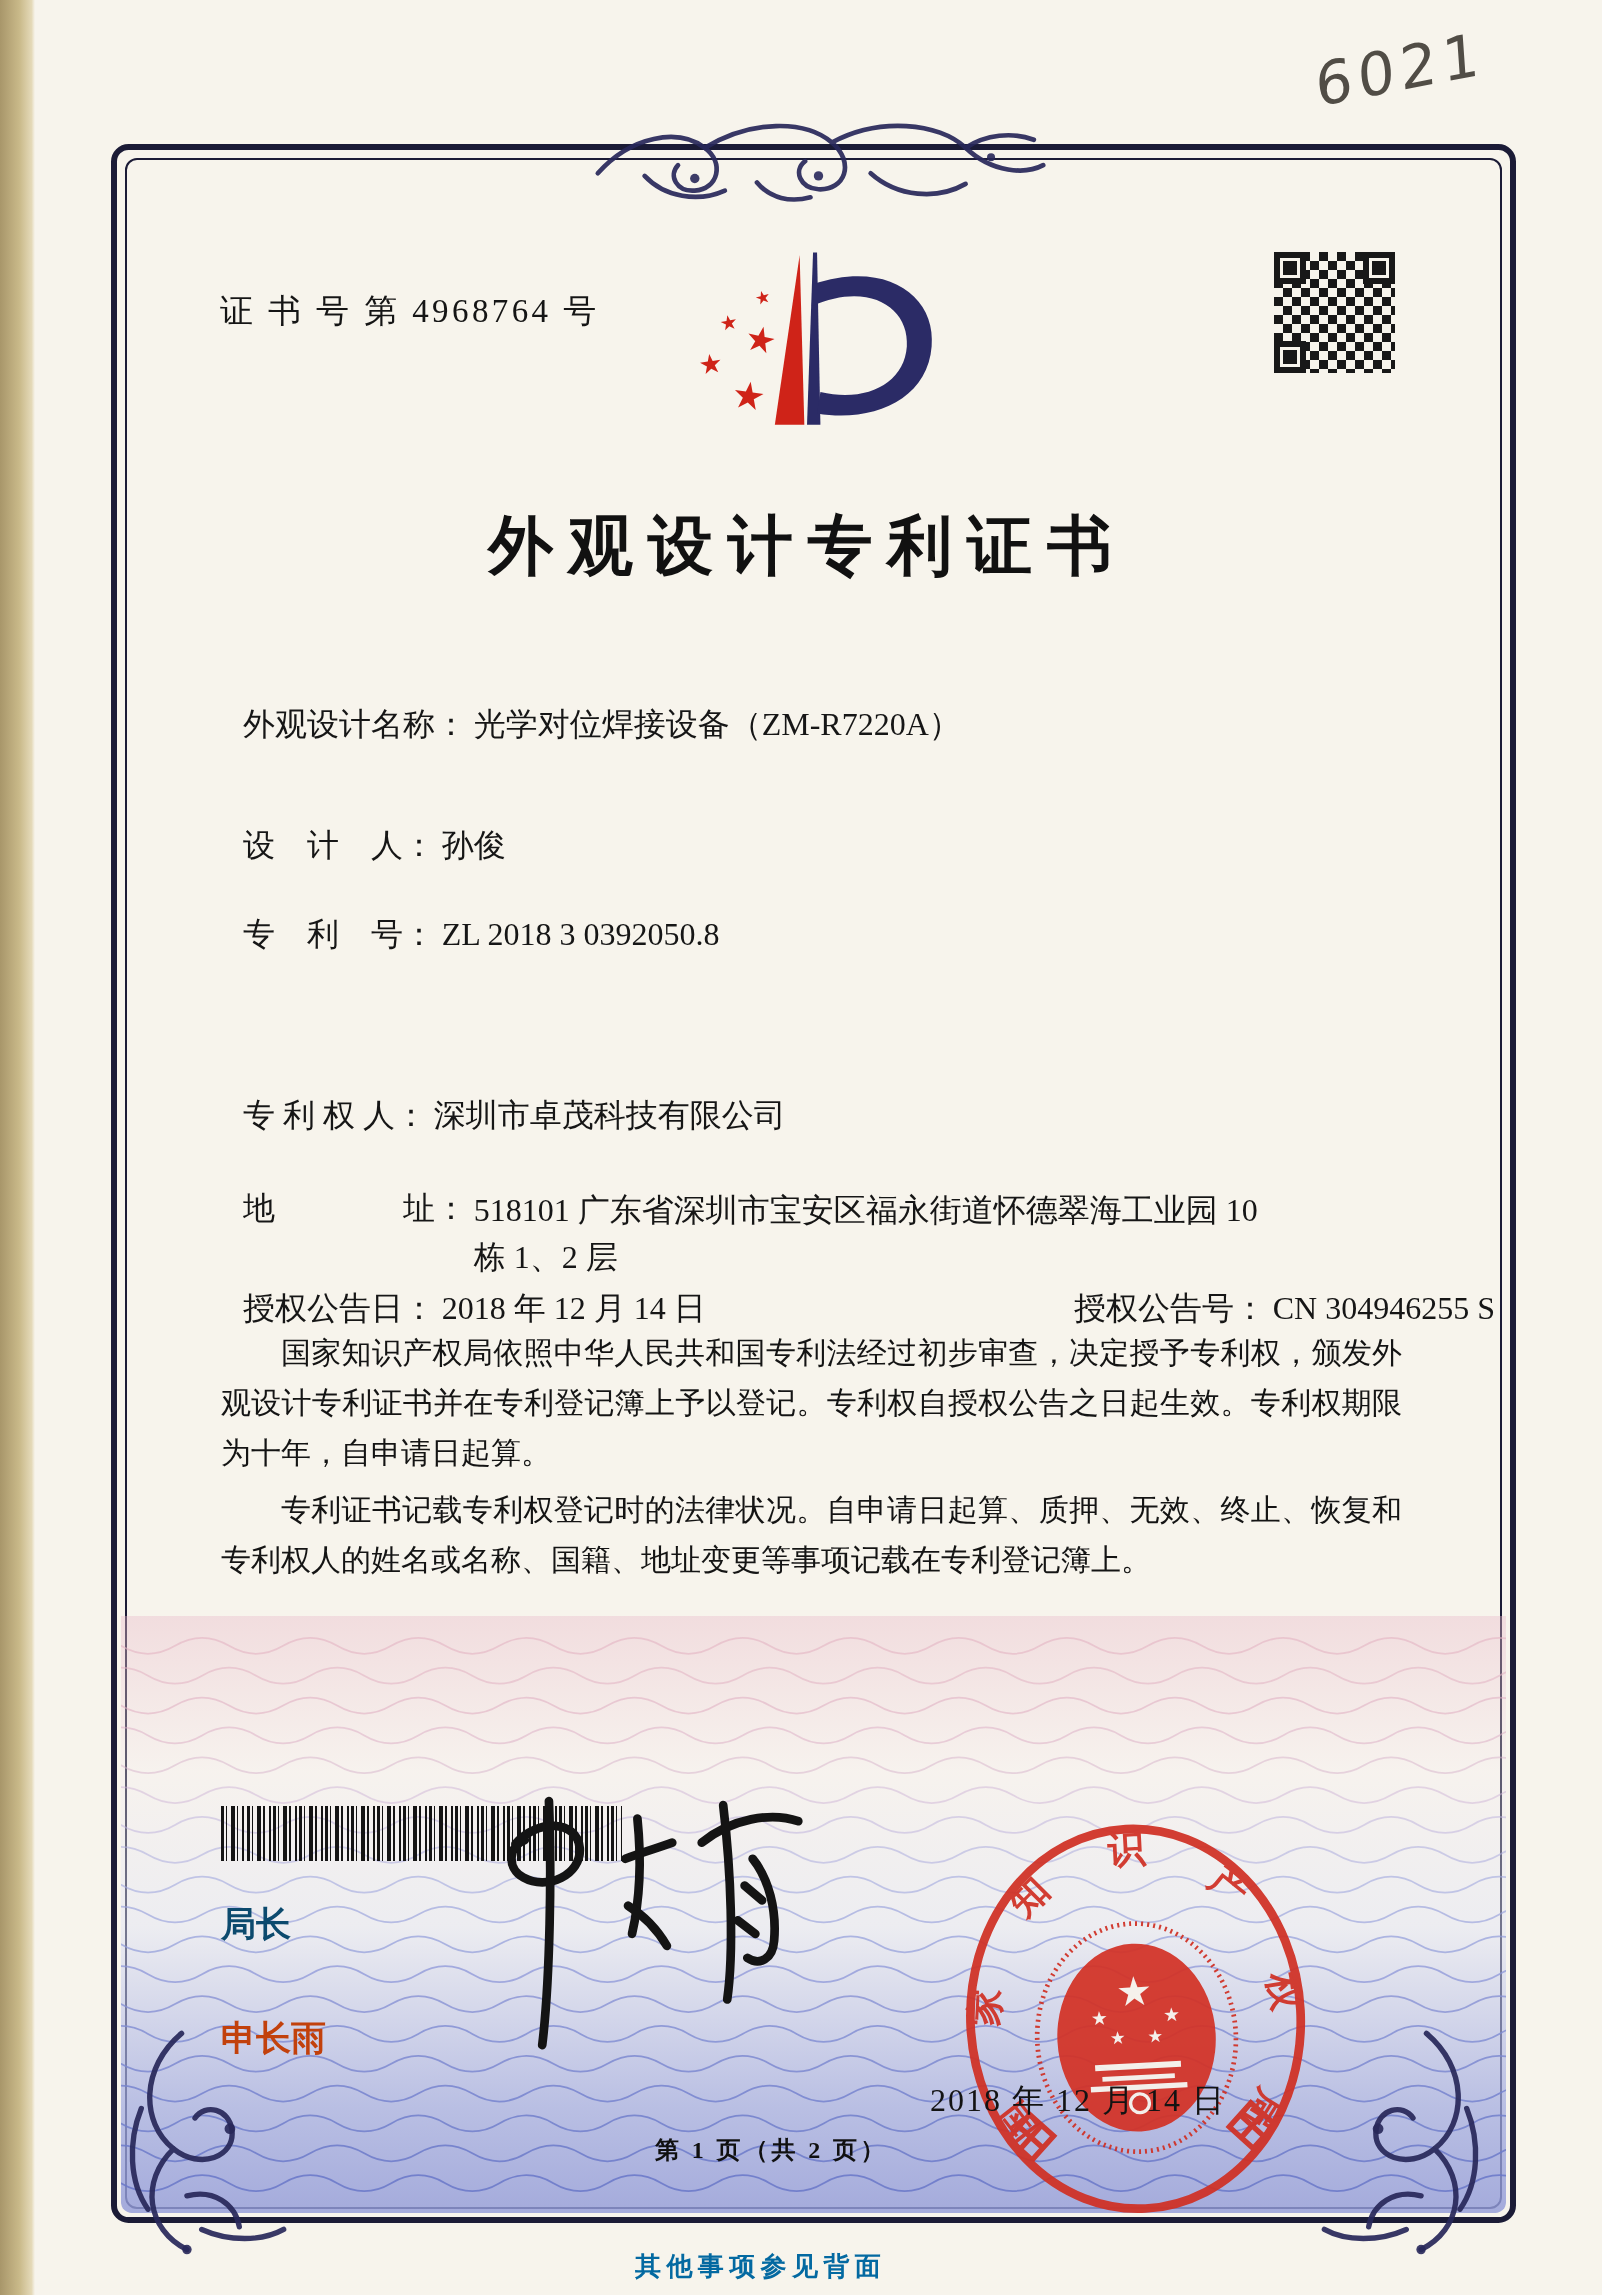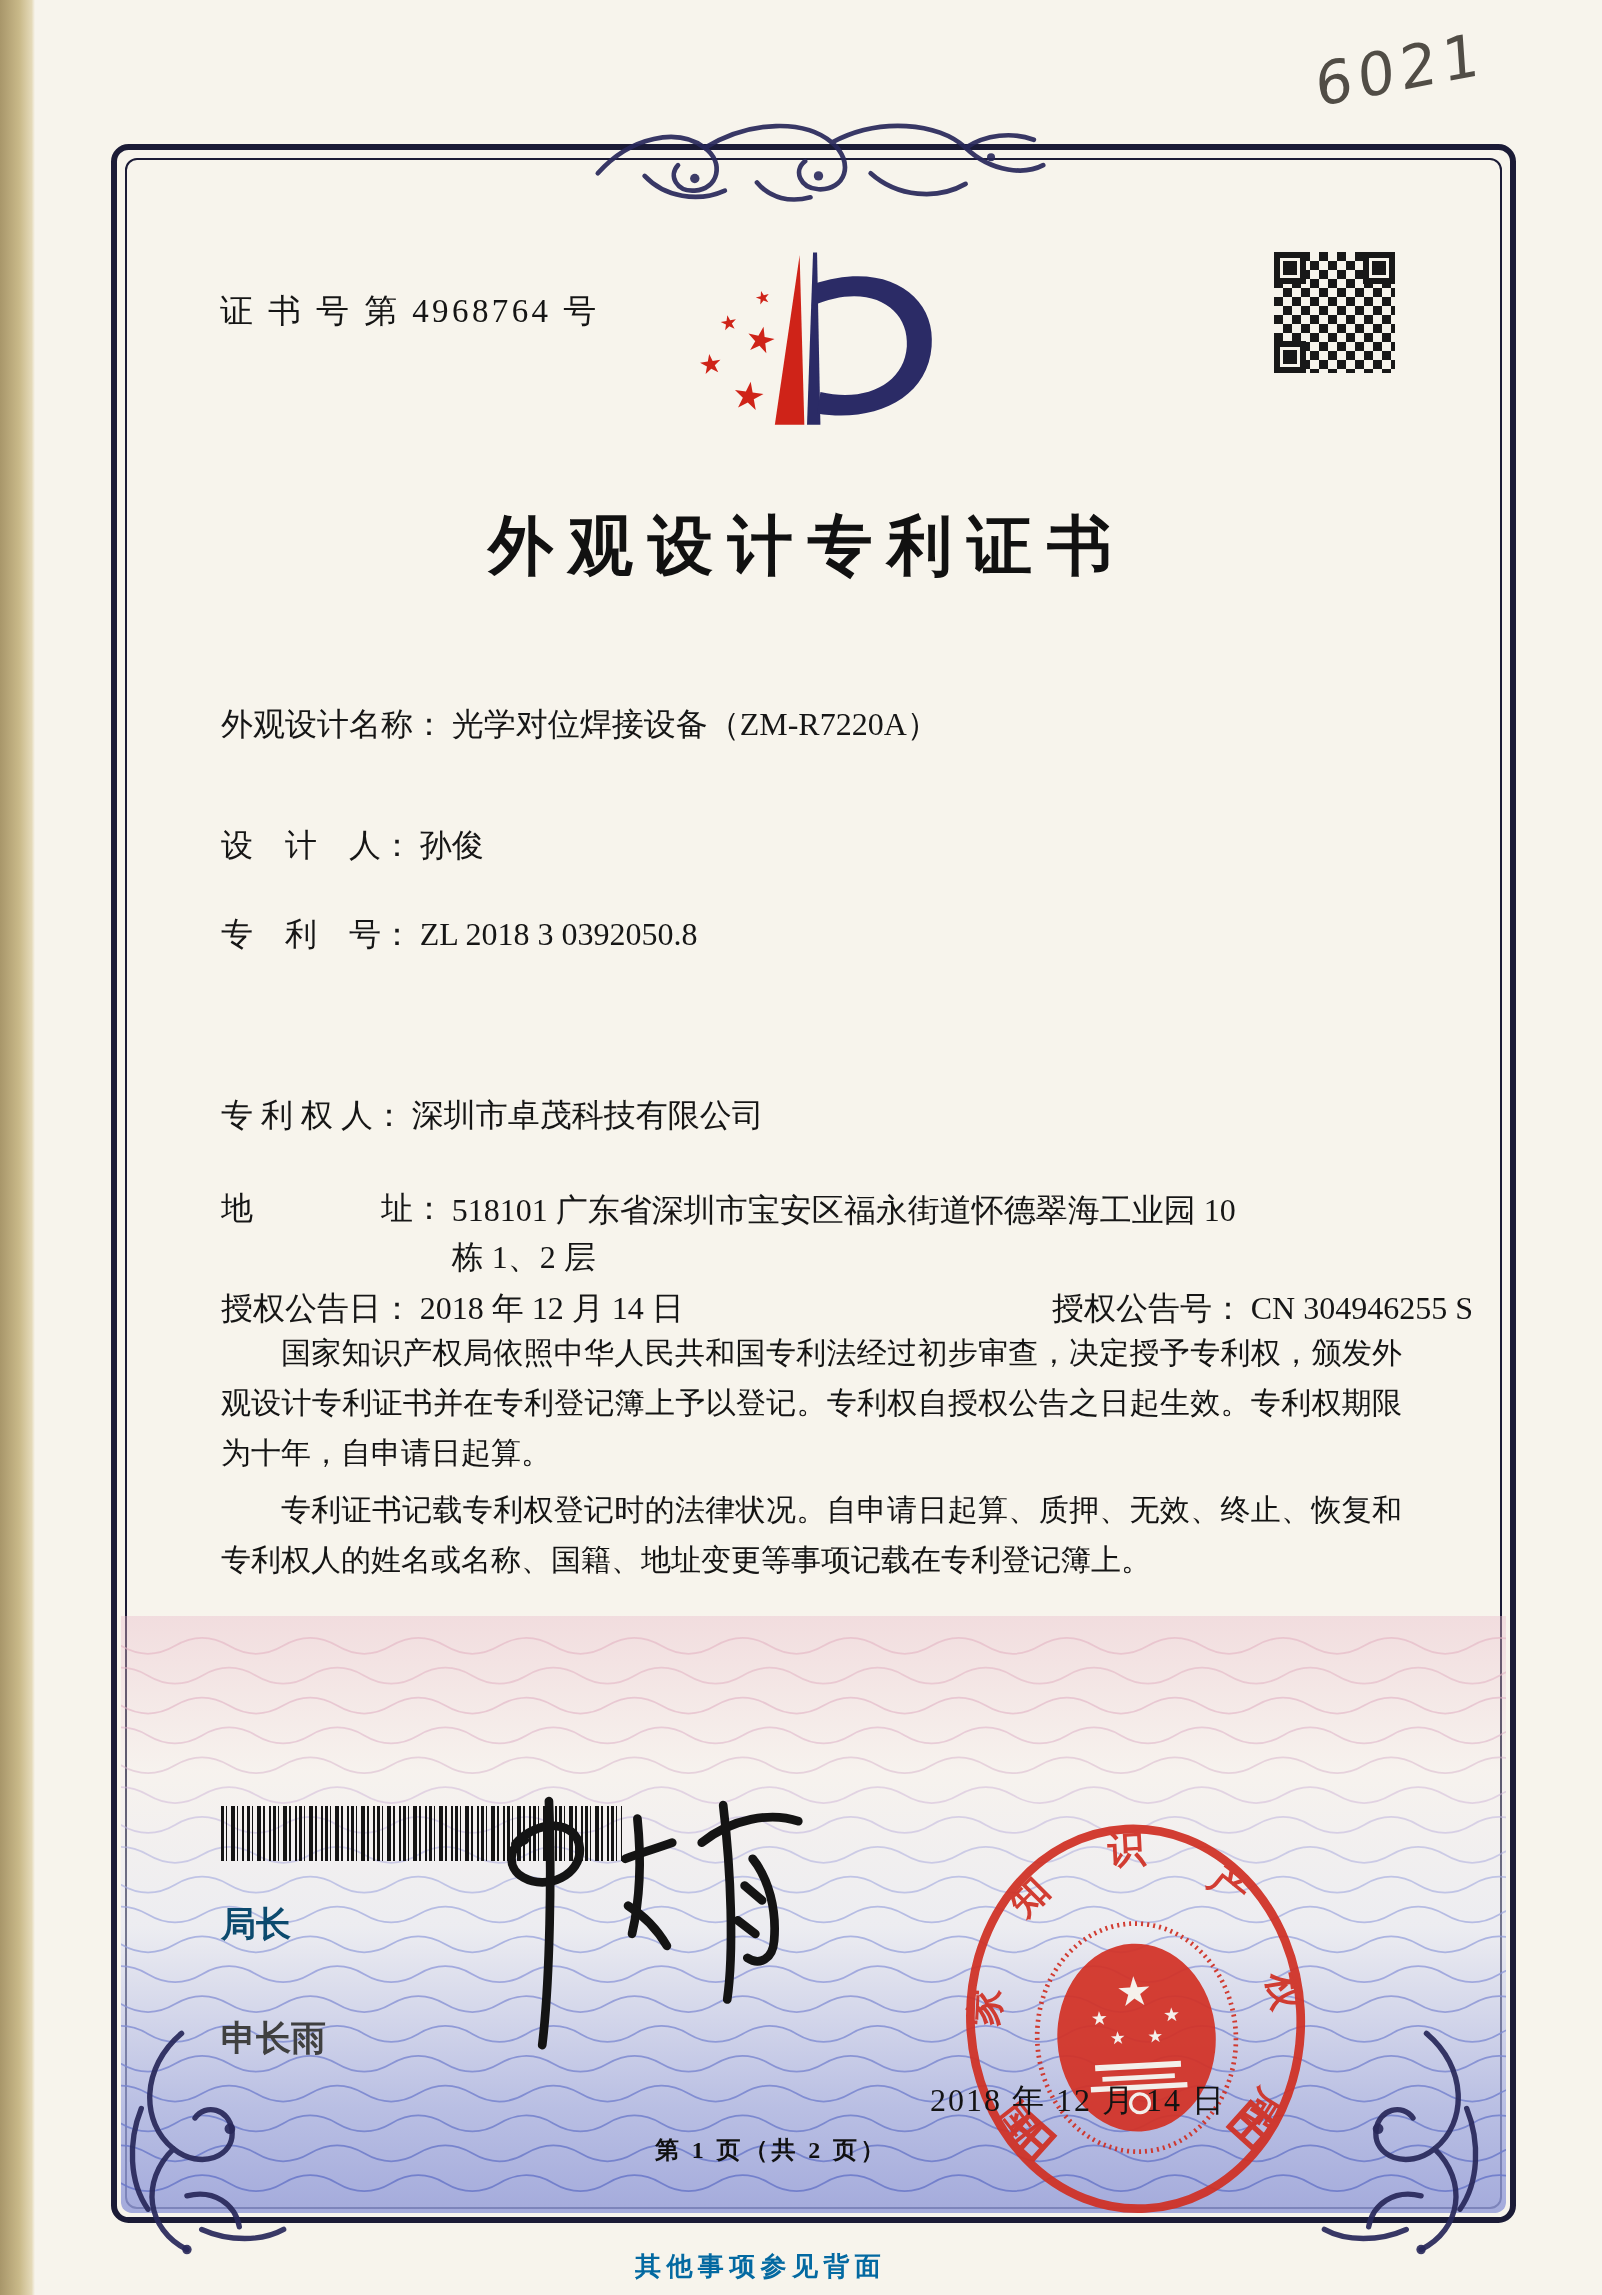--- a/index.html
+++ b/index.html
@@ -26,35 +26,35 @@
   .logo{position:absolute;left:671px;top:227px;}
   .qr{position:absolute;left:1274px;top:252px;width:121px;height:121px;
     background:repeating-conic-gradient(#181818 0% 25%,#f7f4ec 0% 50%);background-size:18px 18px;}
   .qr .finder{position:absolute;width:20px;height:20px;border:6px solid #181818;background:#f7f4ec;}
   .qr .finder::after{content:"";position:absolute;left:3.4px;top:3.4px;width:13.4px;height:13.4px;background:#181818;}
   .qr .f-tl{left:0;top:0}.qr .f-tr{right:0;top:0}.qr .f-bl{left:0;bottom:0}
   .doc-title{position:absolute;left:111px;top:502px;width:1393px;text-align:center;
     font-size:65px;font-weight:bold;letter-spacing:14.8px;color:#111;}
   
   .row{position:absolute;left:221px;font-size:32px;color:#161616;white-space:nowrap;}
-  .row .lab{display:inline-block;}
+  .row .lab{display:inline-block;margin-left:22px;}
   .row .val{margin-left:6.7px;}
   .addr-val{display:inline-block;vertical-align:top;white-space:normal;width:987px;line-height:47px;}
   .grant2{position:absolute;left:831px;top:0;}
   
   .paras{position:absolute;left:221px;top:1328px;width:1181px;font-size:30px;line-height:50px;
     text-align:justify;color:#141414;}
   .paras p{margin:0 0 6.7px 0;text-indent:2em;}
   
   .barcode{position:absolute;left:221px;top:1806px;width:401px;height:55px;
     background:repeating-linear-gradient(90deg,#141414 0 2.7px,transparent 2.7px 4.7px,#141414 4.7px 6px,
       transparent 6px 10px,#141414 10px 14px,transparent 14px 16px,#141414 16px 17.5px,
       transparent 17.5px 21.5px,#141414 21.5px 23.5px,transparent 23.5px 26px);}
   .director-title{position:absolute;left:221px;top:1901px;font-size:35px;font-weight:bold;color:#0c4a6e;}
-  .director-name{position:absolute;left:221px;top:2015px;font-size:35px;font-weight:bold;color:#404040;}
+  .director-name{position:absolute;left:221px;top:2015px;font-size:35px;font-weight:bold;color:#c2410c;}
   .signature{position:absolute;left:436px;top:1777px;}
   .seal{position:absolute;left:961px;top:1816px;transform:rotate(-3deg);opacity:.93;}
   .seal-date{position:absolute;left:930px;top:2079px;font-size:32px;color:#131313;
     letter-spacing:2px;z-index:30;white-space:nowrap;}
   .page-info{position:absolute;left:655px;top:2134px;font-size:24px;font-weight:bold;
     letter-spacing:3.4px;color:#101010;z-index:25;}
   .back-note{position:absolute;left:635px;top:2249px;font-size:26px;font-weight:bold;
     letter-spacing:5.4px;color:#0369a1;}
   .ornament{position:absolute;z-index:20;}
 </style>

